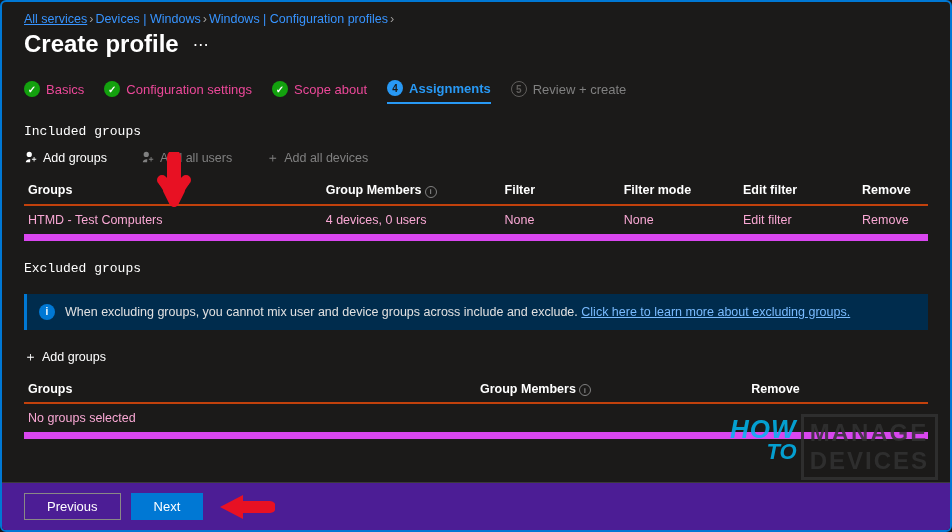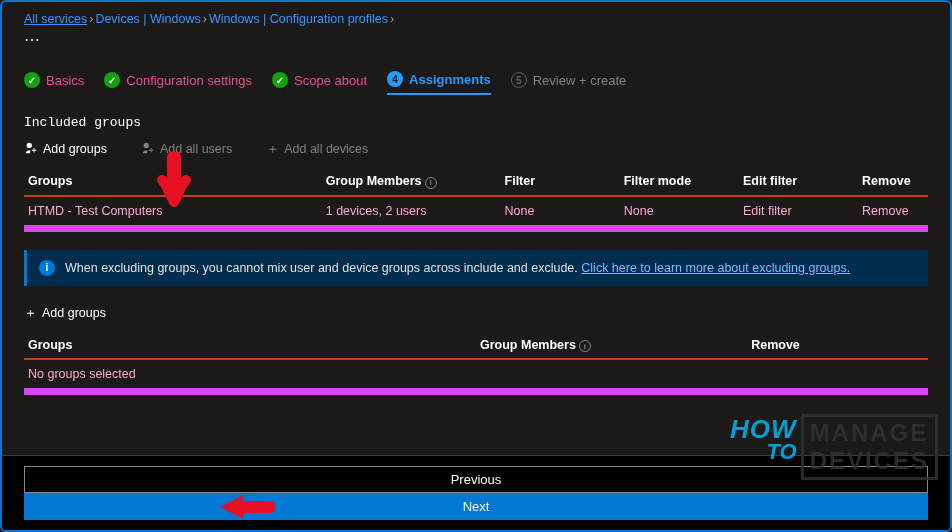--- a/index.html
+++ b/index.html
@@ -40,21 +40,21 @@
   .toolbar-btn.disabled { color: #808080; }
   .toolbar-icon { font-size: 13px; }
   .table { width: 100%; border-collapse: collapse; }
   .table th { text-align: left; font-weight: 600; font-size: 12.5px; color: #fff; padding: 6px 4px; border-bottom: 2px solid #c2410c; }
   .table td { font-size: 12.5px; color: #f9a8d4; padding: 7px 4px; border-bottom: 7px solid #d946ef; margin-top: 18px; }
   .link-cell { color: #3794ff; cursor: pointer; }
   .info-box { background: #002c4d; border-left: 3px solid #0078d4; padding: 10px 12px; margin-top: 18px; display: flex; align-items: center; gap: 10px; font-size: 12.5px; color: #e1e1e1; }
   .info-icon-circle { width: 16px; height: 16px; border-radius: 50%; background: #0078d4; color: #fff; display: flex; align-items: center; justify-content: center; font-size: 10px; font-weight: bold; flex-shrink:0;}
   .info-link { color: #79bbff; text-decoration: underline; cursor: pointer; }
   .empty-row { color: #e1e1e1; padding: 7px 4px; font-size: 12.5px; }
-  .footer { position: absolute; bottom: 0; left: 0; right: 0; border-top: 1px solid #3b3a39; padding: 10px 22px; display: flex; background: #000000; flex-direction: column; }
+  .footer { position: absolute; bottom: 0; left: 0; right: 0; border-top: 1px solid #3b3a39; padding: 10px 22px; display: flex; gap: 10px; background: #4c1d95; }
   .btn { padding: 5px 22px; font-size: 13px; border: 1px solid #8a8886; background: transparent; color: #fff; cursor: pointer; }
   .btn.primary { background: #0078d4; border-color: #0078d4; color: #fff; }
   .info-help-icon { width:12px; height:12px; border:1px solid #808080; border-radius:50%; display:inline-flex; align-items:center; justify-content:center; font-size:8px; color:#808080; margin-left:3px; }
   .arrow-down-annot { position:absolute; left:152px; top:150px; pointer-events:none; }
   .arrow-right-annot { position:absolute; left:213px; bottom:8px; pointer-events:none; }
   .watermark { position:absolute; right:12px; bottom:50px; opacity:0.85; font-family: Arial, sans-serif; pointer-events:none;}
   .watermark .how { color:#00b7f1; font-weight:900; font-style:italic; font-size:26px; letter-spacing:1px;}
   .watermark .to { color:#00b7f1; font-weight:900; font-style:italic; font-size:22px; text-align:right; display:block; margin-top:-6px;}
   .watermark .md { color:#323232; font-weight:900; font-size:24px; letter-spacing:2px; border:3px solid #323232; border-radius:0; padding:2px 6px; display:inline-block;}
   .watermark-row{display:flex; align-items:flex-start; gap:4px;}
@@ -68,20 +68,21 @@
   <div class="breadcrumb">
     <a>All services</a>
     <span class="sep">›</span>
     <a class="plain">Devices | Windows</a>
     <span class="sep">›</span>
     <a class="plain">Windows | Configuration profiles</a>
     <span class="sep">›</span>
   </div>
 
   <div class="page-title-row">
+    <div class="page-title">Create profile</div>
     <div class="more-icon">⋯</div>
   </div>
 
   <div class="wizard">
     <div class="step done">
       <div class="step-circle done">✓</div>
       <span class="step-label">Basics</span>
     </div>
     <div class="step done">
       <div class="step-circle done">✓</div>
@@ -132,29 +133,30 @@
         <th class="col-members"><span>Group Members</span><span class="info-help-icon">i</span></th>
         <th class="col-filter">Filter</th>
         <th class="col-mode">Filter mode</th>
         <th class="col-edit">Edit filter</th>
         <th class="col-remove">Remove</th>
       </tr>
     </thead>
     <tbody>
       <tr>
         <td>HTMD - Test Computers</td>
-        <td>1 devices, 2 users</td>
+        <td>4 devices, 0 users</td>
         <td>None</td>
         <td>None</td>
         <td class="link-cell">Edit filter</td>
         <td class="link-cell">Remove</td>
       </tr>
     </tbody>
   </table>
 
+  <div class="section-title">Excluded groups</div>
 
   <div class="info-box">
     <div class="info-icon-circle">i</div>
     <div>
       <span>When excluding groups, you cannot mix user and device groups across include and exclude.</span>
       <span> </span>
       <a class="info-link">Click here to learn more about excluding groups.</a>
     </div>
   </div>
 

